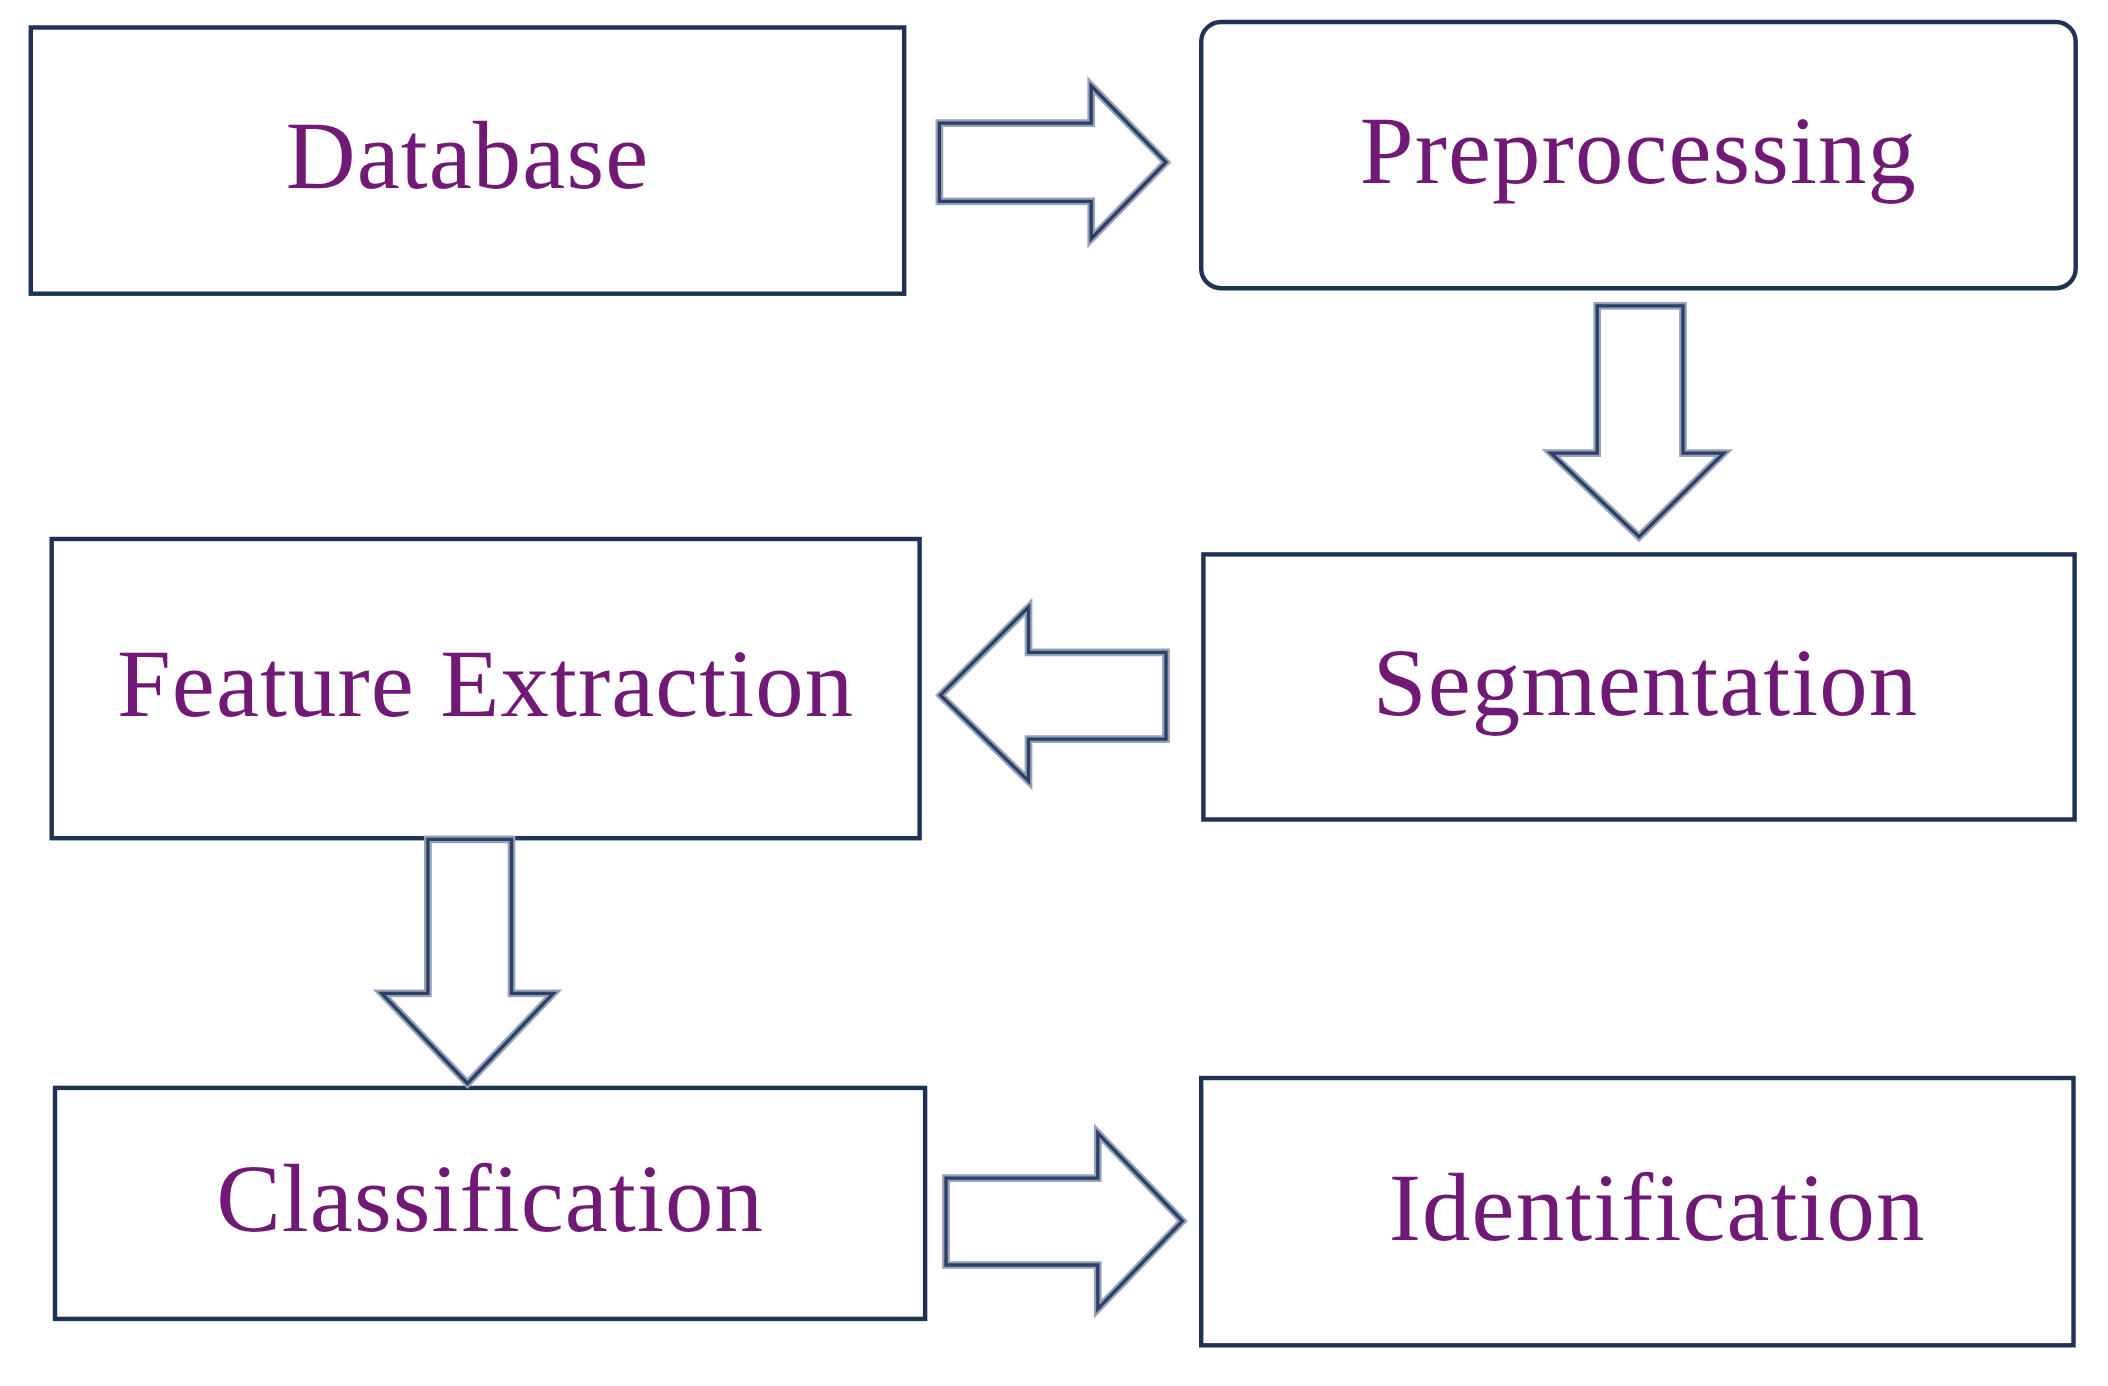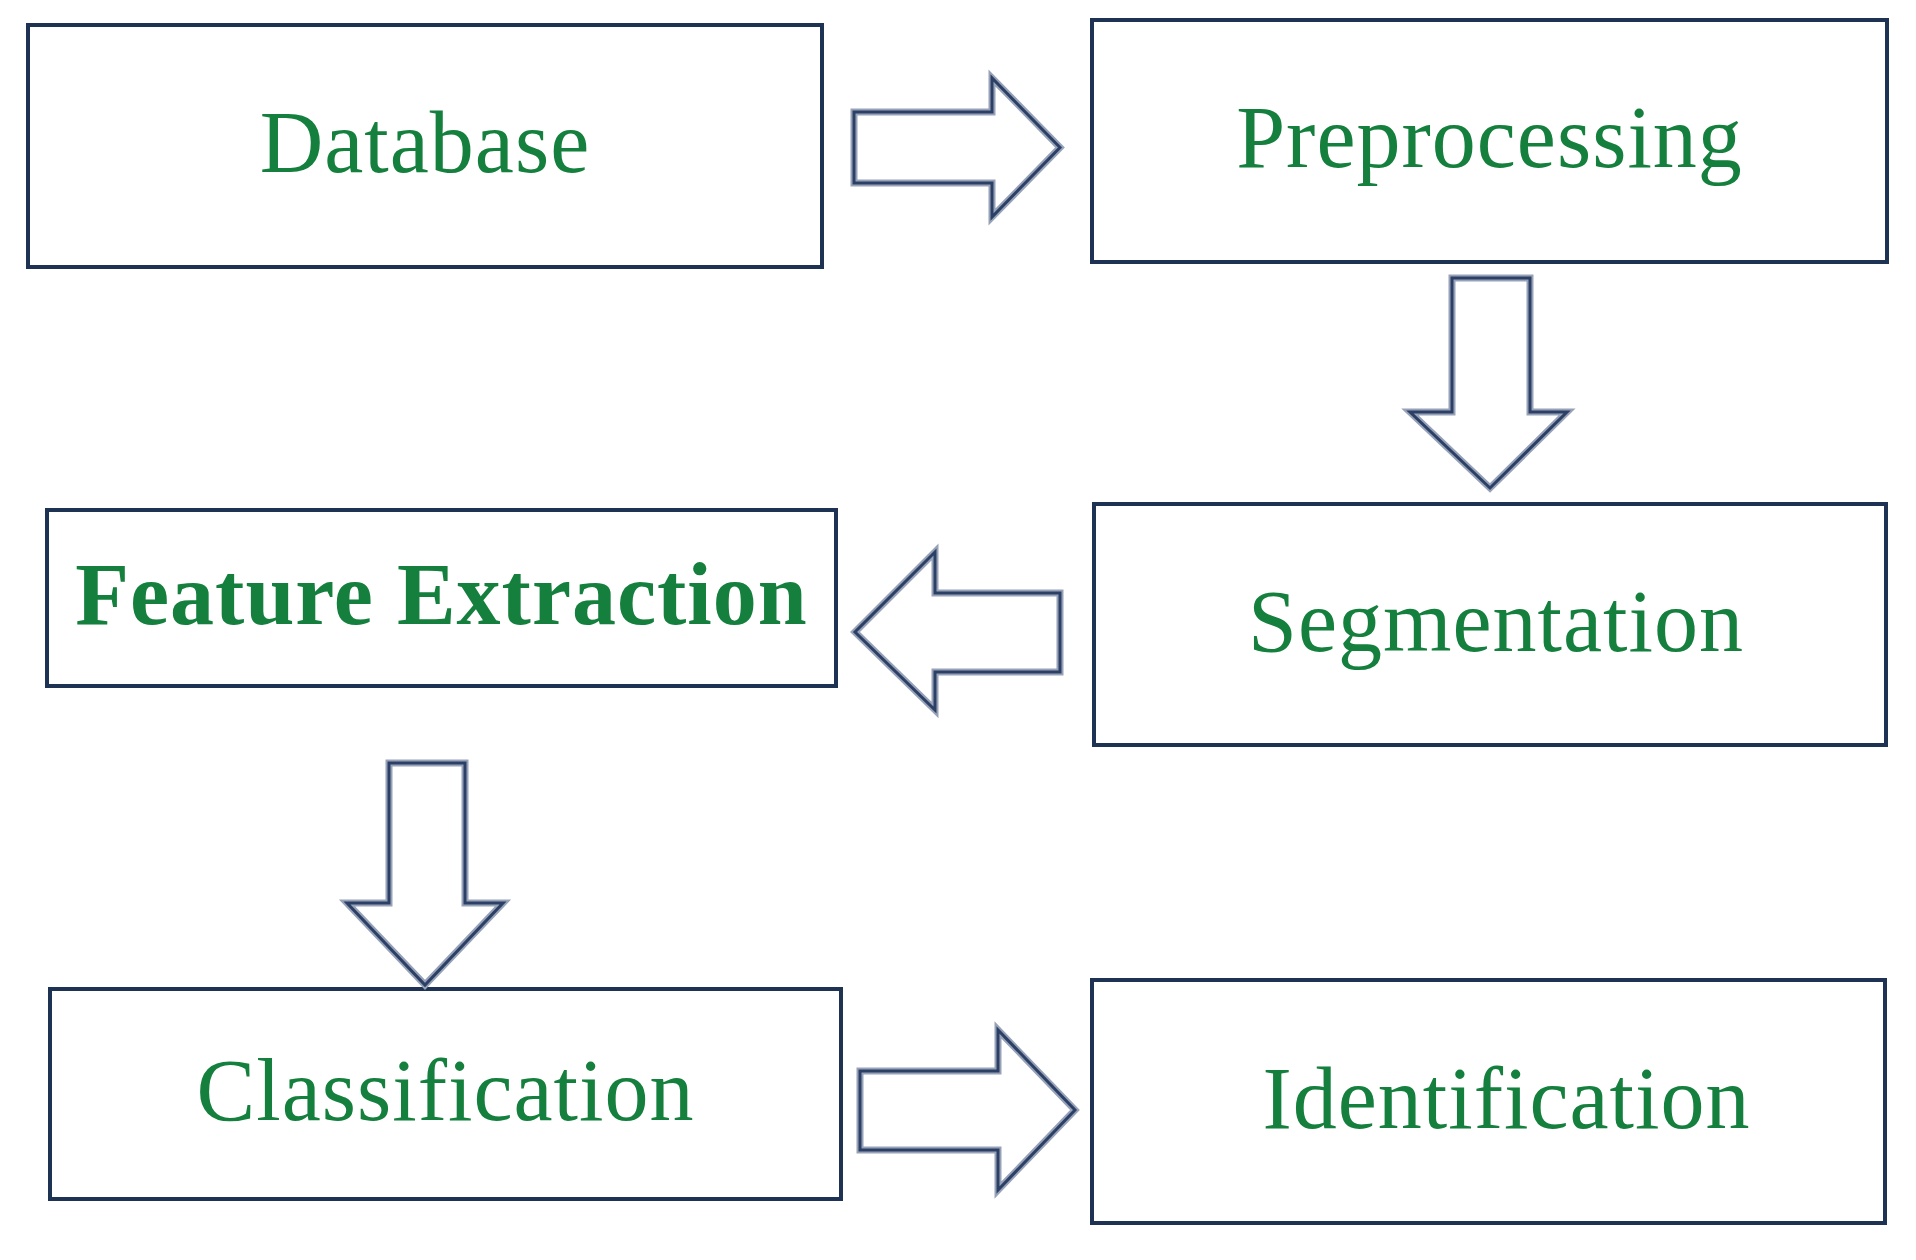--- a/index.html
+++ b/index.html
@@ -15,30 +15,30 @@
     position: absolute;
     box-sizing: border-box;
     background: #ffffff;
     border: 4px solid #1e3254;
     display: flex;
     align-items: center;
     justify-content: center;
   }
   .node span {
     font-size: 88px;
-    color: #15803d;
+    color: #701a75;
     white-space: nowrap;
     letter-spacing: 1px;
     line-height: 1;
     padding-bottom: 6px;
   }
   
   #node-database        { left: 26px;   top: 23px;  width: 798px; height: 246px; }
-  #node-preprocessing   { left: 1090px; top: 18px;  width: 799px; height: 246px; }
-  #node-feature-extraction { left: 45px; top: 508px; width: 793px; height: 180px; font-weight: bold; }
+  #node-preprocessing   { left: 1090px; top: 18px;  width: 799px; height: 246px; border-radius: 20px; }
+  #node-feature-extraction { left: 45px; top: 488px; width: 793px; height: 276px; }
   #node-segmentation    { left: 1092px; top: 502px; width: 796px; height: 245px; padding-left: 12px; }
   #node-classification  { left: 48px;   top: 987px; width: 795px; height: 214px; }
   #node-identification  { left: 1090px; top: 978px; width: 797px; height: 247px; padding-left: 36px; }
 
   svg.arrows {
     position: absolute;
     left: 0; top: 0;
     width: 1916px;
     height: 1260px;
     pointer-events: none;

